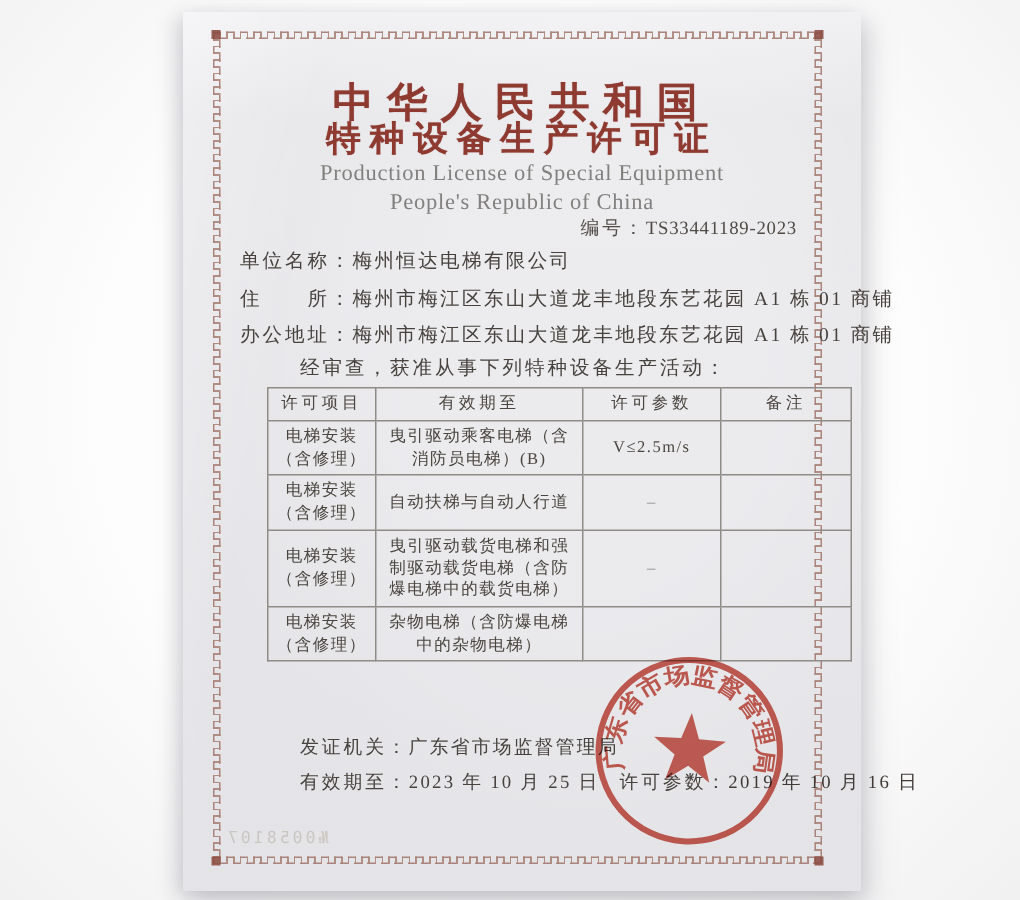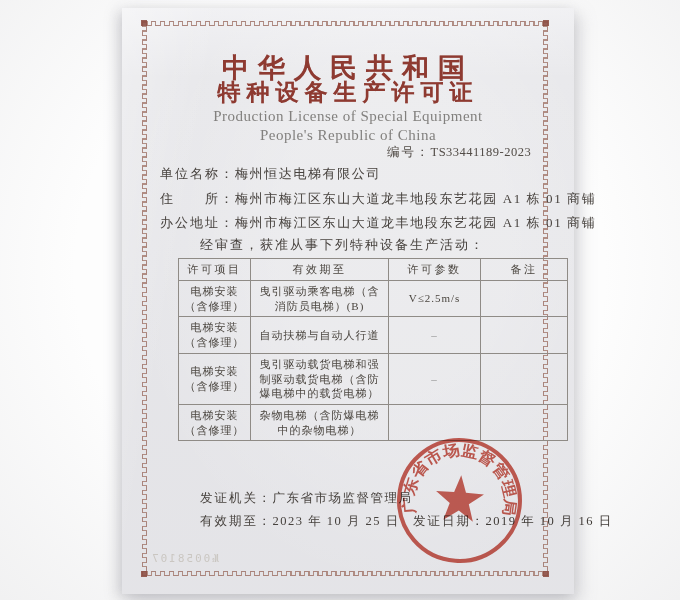--- a/index.html
+++ b/index.html
@@ -197,21 +197,21 @@
     </tbody>
       </table>
 
     <div class="abs footer-line issuer">
       <span class="lbl">发证机关：</span><span class="val">广东省市场监督管理局</span>
     </div>
     <div class="abs footer-line valid">
       <span class="lbl">有效期至：</span><span class="val">2023 年 10 月 25 日</span>
     </div>
     <div class="abs footer-line issued">
-      <span class="lbl">发证日期：</span><span class="val">2019 年 10 月 16 日</span>
+      <span class="lbl">许可参数：</span><span class="val">2019 年 10 月 16 日</span>
     </div>
 
     <svg class="seal" viewBox="0 0 134 134">
       <circle cx="67" cy="67" r="60" fill="none" stroke="#c23a2c" stroke-width="4" opacity=".92"></circle>
       <polygon fill="#c23a2c" opacity=".9" points="67,42 72.9,58.9 90.8,59.3 76.5,70.1 81.7,87.2 67,77 52.3,87.2 57.5,70.1 43.2,59.3 61.1,58.9"></polygon>
       <path id="sealArc" fill="none" d="M 24.7 82.4 A 45 45 0 1 1 109.3 82.4"></path>
       <text font-size="15" fill="#c23a2c" opacity=".92" font-family="Liberation Serif, DejaVu Serif, serif" font-weight="bold">
         <textPath href="#sealArc" startOffset="0" textLength="168" lengthAdjust="spacingAndGlyphs">广东省市场监督管理局</textPath>
       </text>
     </svg>

